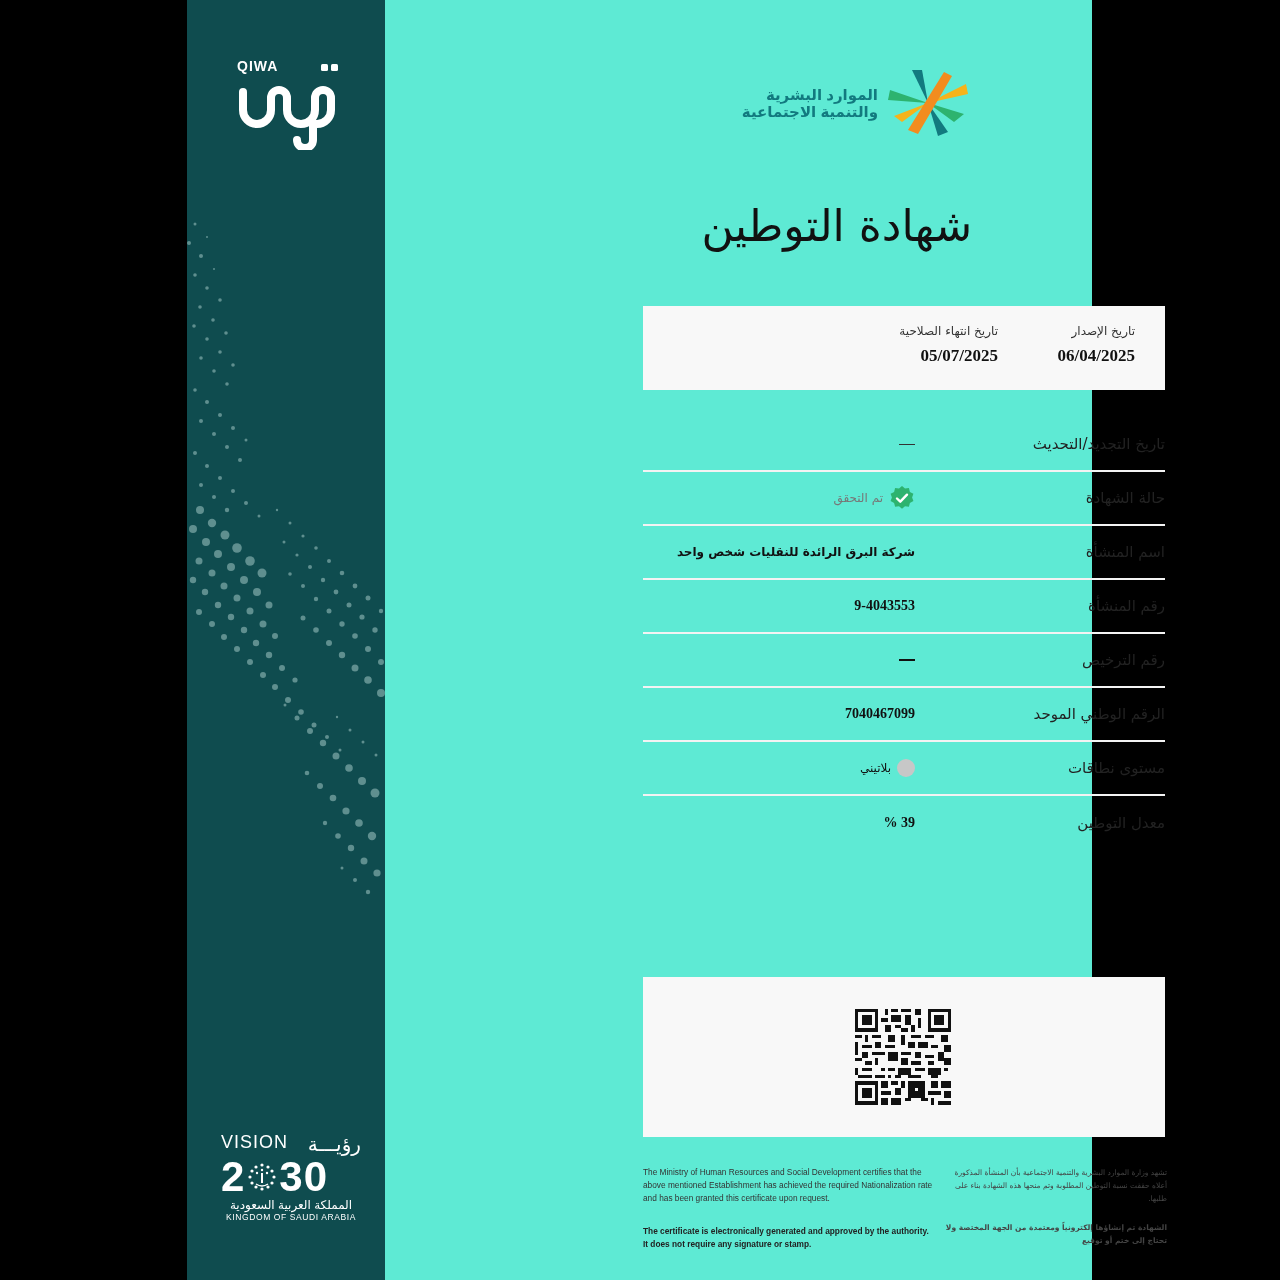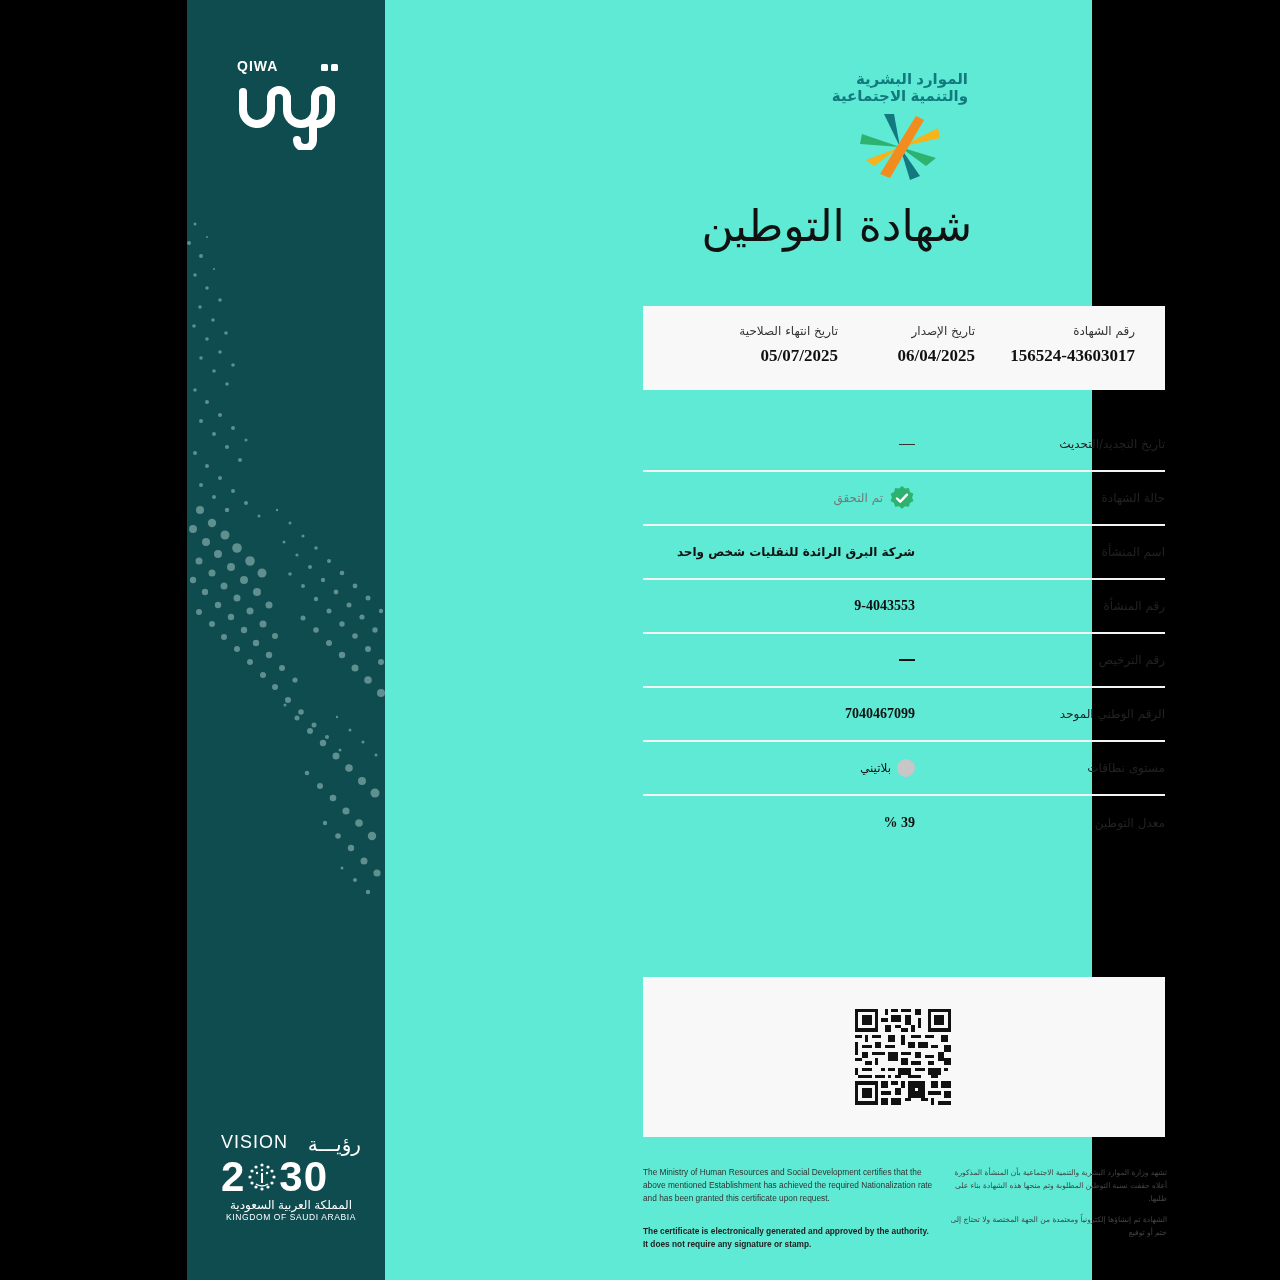--- a/index.html
+++ b/index.html
@@ -25,21 +25,21 @@
     
     .vision { position: absolute; left: 34px; top: 1132px; width: 140px; color: #fff; }
     .vision-top { display: flex; justify-content: space-between; align-items: flex-start; font-size: 18px; letter-spacing: 1px; }
     .vision-top .ar { font-size: 20px; }
     .vision-num { font-size: 42px; font-weight: 700; line-height: 42px; letter-spacing: 1px; display: flex; align-items: center; }
     .vision-emblem { display: inline-block; width: 30px; height: 30px; margin: 0 2px; }
     .vision-ar { font-size: 12px; text-align: center; direction: rtl; line-height: 14px; }
     .vision-en { font-size: 8.5px; text-align: center; letter-spacing: 0.6px; }
 
     
-    .hrsd { position: absolute; right: 124px; top: 70px; display: flex; align-items: center; gap: 10px; flex-direction: column; }
+    .hrsd { position: absolute; right: 124px; top: 70px; display: flex; align-items: center; gap: 10px; }
     .hrsd-text { direction: rtl; text-align: right; color: #127a7f; font-size: 15px; line-height: 17px; font-weight: 700; }
 
     .title {
       position: absolute; right: 120px; top: 200px; direction: rtl;
       font-size: 44px; font-weight: 400; color: #111111; font-family: "DejaVu Sans", sans-serif;
     }
 
     .summary {
       position: absolute; left: 258px; top: 306px; width: 522px; height: 84px;
       background: #f8f8f8; direction: rtl; display: flex; padding: 18px 30px 0 0;
@@ -49,35 +49,35 @@
     .sum-col .val { font-size: 17px; font-weight: 700; color: #111; font-family: "Liberation Serif", serif; direction: ltr; unicode-bidi: embed; }
     .sum-col.c1 { width: 160px; }
     .sum-col.c2 { width: 137px; margin-right: 0; }
     .sum-col.c3 { width: 140px; }
 
     .rows { position: absolute; left: 258px; top: 418px; width: 522px; direction: rtl; }
     .row {
       display: flex; align-items: center; height: 54px; border-bottom: 2px solid #f3f3f3;
     }
     .row:last-child { border-bottom: none; }
-    .row .k { width: 250px; text-align: right; font-size: 12px; color: #222; font-family: "DejaVu Sans", sans-serif; }
+    .row .k { width: 250px; text-align: right; font-size: 15px; color: #222; font-family: "DejaVu Sans", sans-serif; }
     .row .v { flex: 1; text-align: right; font-size: 14px; font-weight: 700; color: #111; font-family: "Liberation Serif", serif; display: flex; align-items: center; gap: 6px; }
     .row .v .dash { display: inline-block; width: 16px; height: 1px; background: #333; }
     .row .v .dash.bold { height: 2px; background: #111; }
     .status-text { font-size: 12px; color: #777; font-weight: 400; font-family: "DejaVu Sans", sans-serif; margin-left: 32px; }
     .tier-dot { display: inline-block; width: 18px; height: 18px; border-radius: 50%; background: #c7c7c7; }
     .v.ar { font-family: "DejaVu Sans", sans-serif; font-size: 12px; }
 
     .qr-box { position: absolute; left: 258px; top: 977px; width: 522px; height: 160px; background: #f8f8f8; }
     .qr { position: absolute; left: 212px; top: 31px; width: 96px; height: 97px; }
 
     .foot-en { position: absolute; left: 258px; top: 1166px; width: 292px; font-size: 8.3px; line-height: 13px; color: #333; }
     .foot-en .b { font-weight: 700; margin-top: 20px; color: #222; }
     .foot-ar { position: absolute; left: 556px; top: 1166px; width: 226px; font-size: 7.5px; line-height: 13px; color: #444; direction: rtl; text-align: right; font-family: "DejaVu Sans", sans-serif; }
-    .foot-ar .b { margin-top: 8px; }
+    .foot-ar .b { margin-top: 16px; font-weight: bold; }
   </style>
 </head>
 <body>
 
 <div class="page">
 
   <div class="side">
     <div class="qiwa">
       <svg width="110" height="92" viewBox="0 0 110 92">
         <rect x="84" y="6" width="7" height="7" rx="1.5" fill="#fff"></rect>
@@ -276,24 +276,20 @@
         <polygon points="40,33 50,66 60,62" fill="#127a7f"></polygon>
         <polygon points="40,33 2,20 0,30" fill="#2db36f"></polygon>
         <polygon points="40,33 6,46 14,52" fill="#f6b31a"></polygon>
         <polygon points="56,2 64,6 30,64 20,60" fill="#f28c1e"></polygon>
       </svg>
     </div>
 
     <div class="title">شهادة التوطين</div>
 
     <div class="summary">
-      <div class="sum-col c1">
-        <div class="lbl">رقم الشهادة</div>
-        <div class="val">156524-43603017</div>
-      </div>
       <div class="sum-col c2">
         <div class="lbl">تاريخ الإصدار</div>
         <div class="val">06/04/2025</div>
       </div>
       <div class="sum-col c3">
         <div class="lbl">تاريخ انتهاء الصلاحية</div>
         <div class="val">05/07/2025</div>
       </div>
     </div>
 

